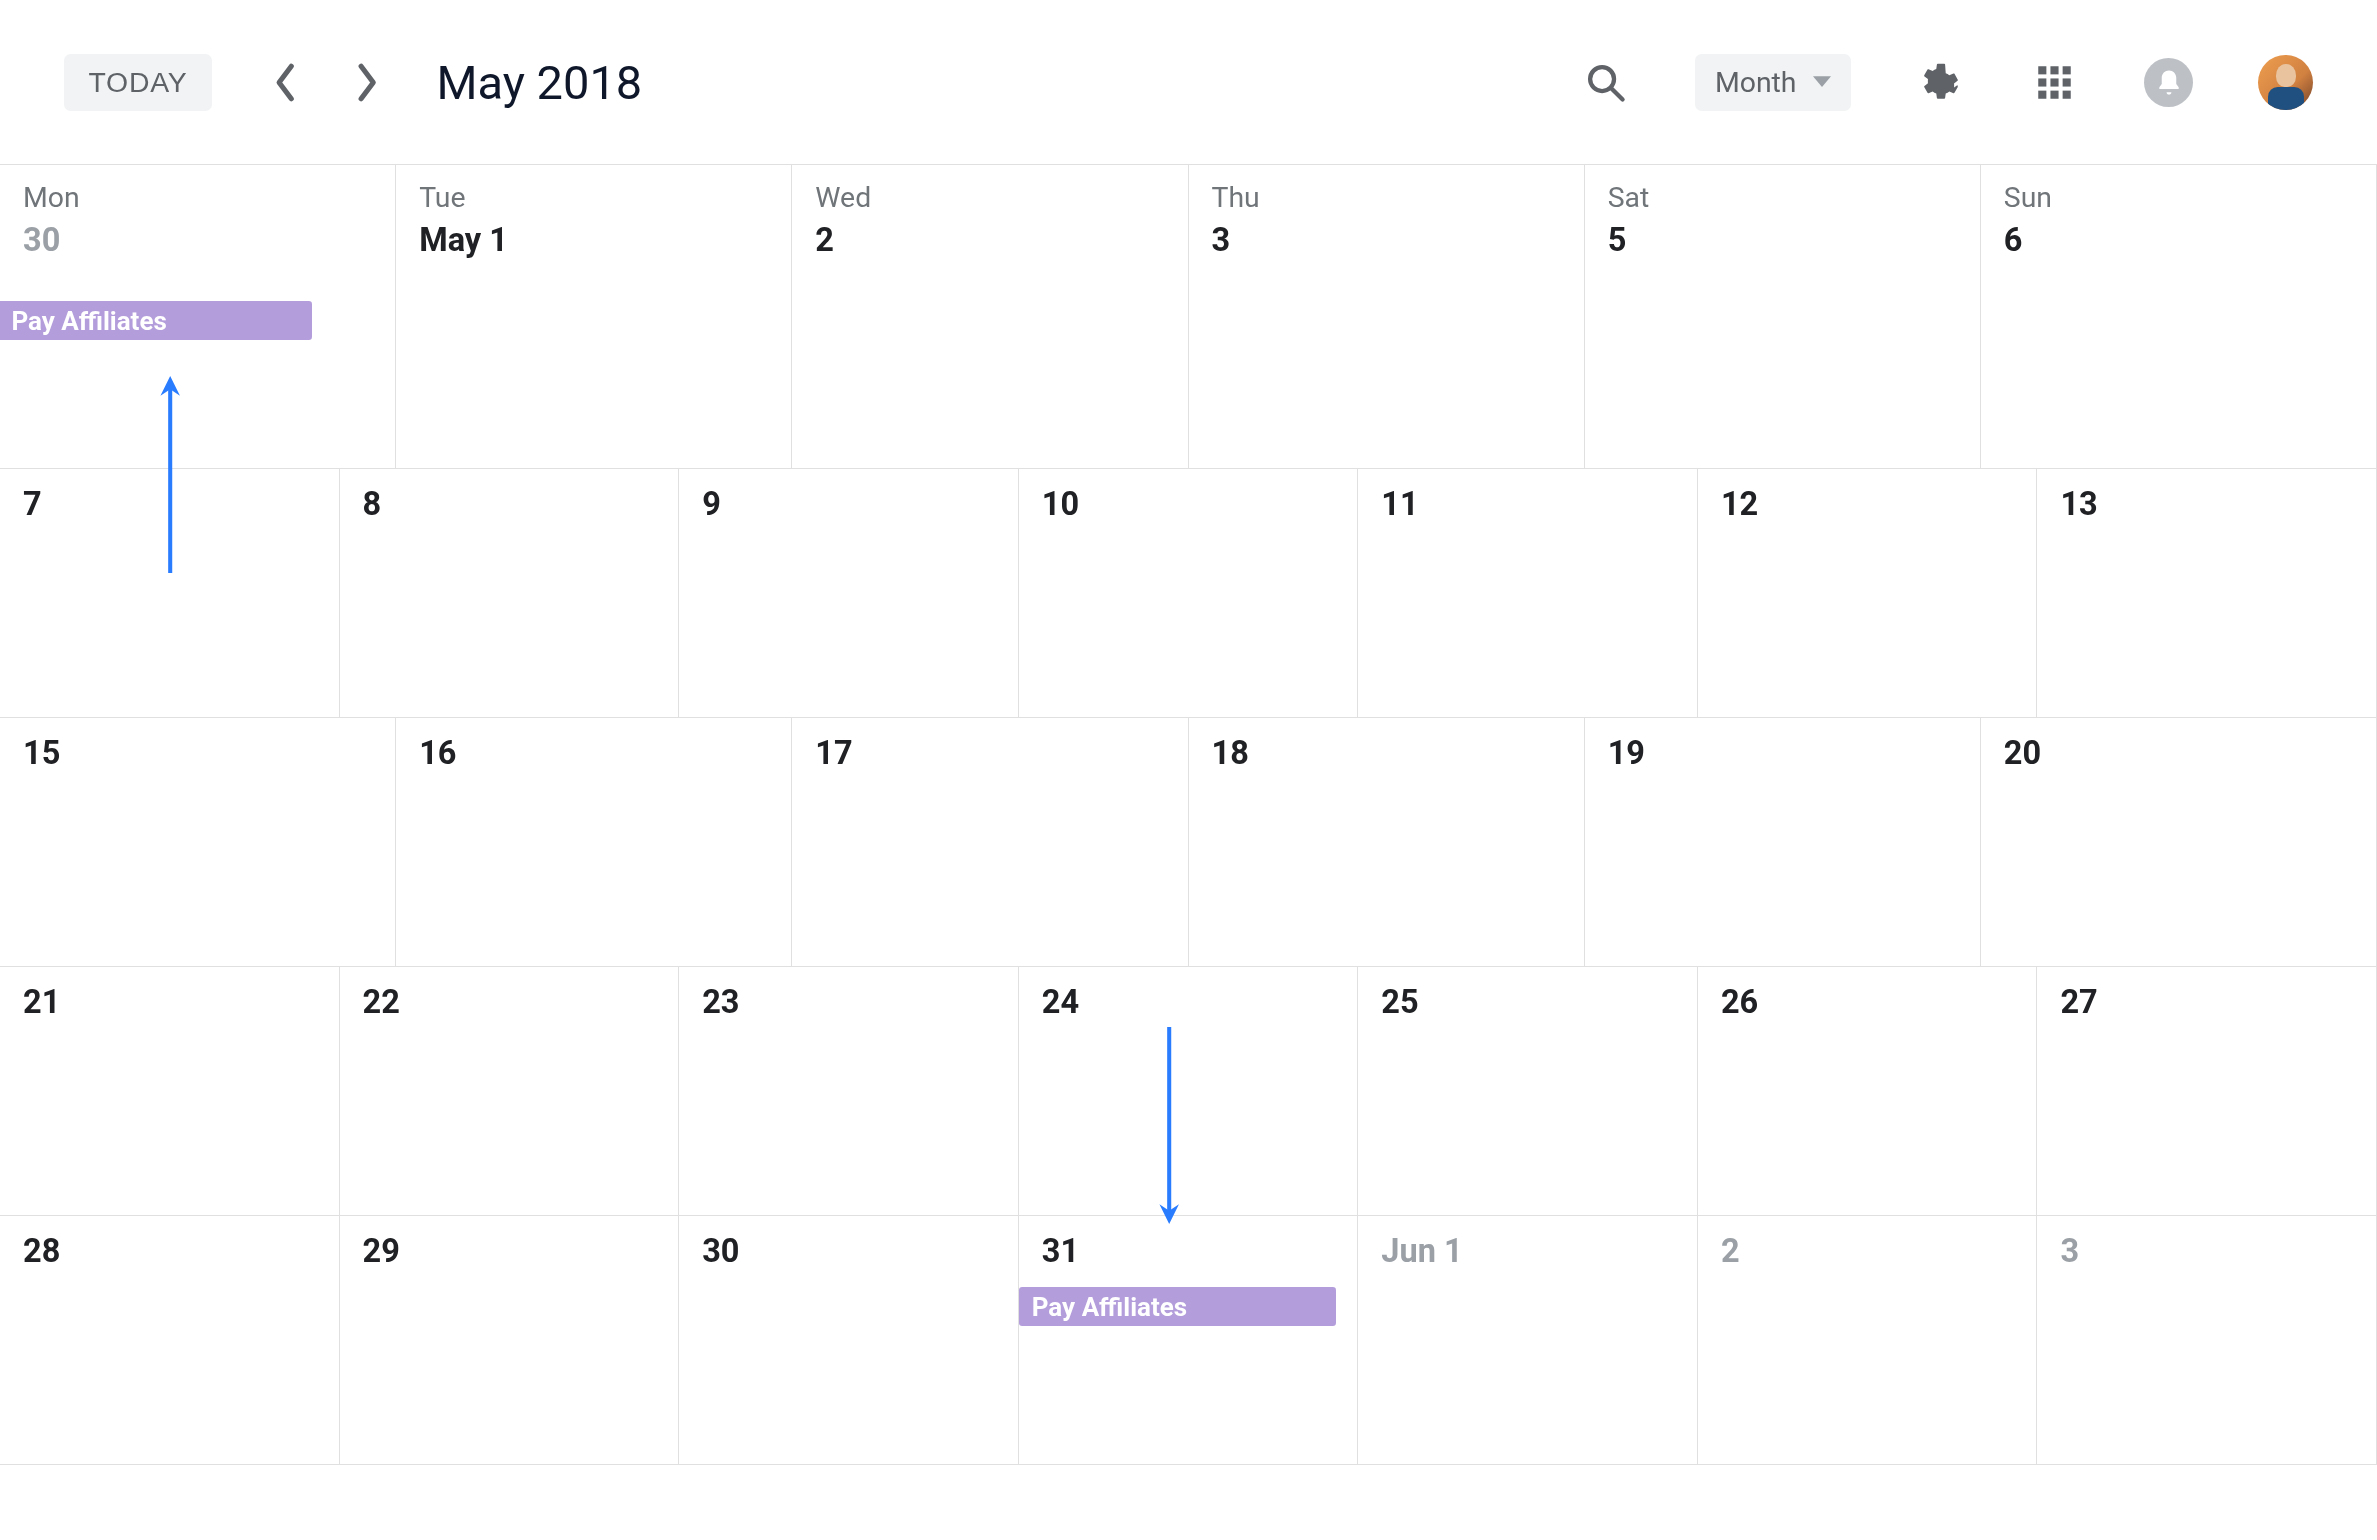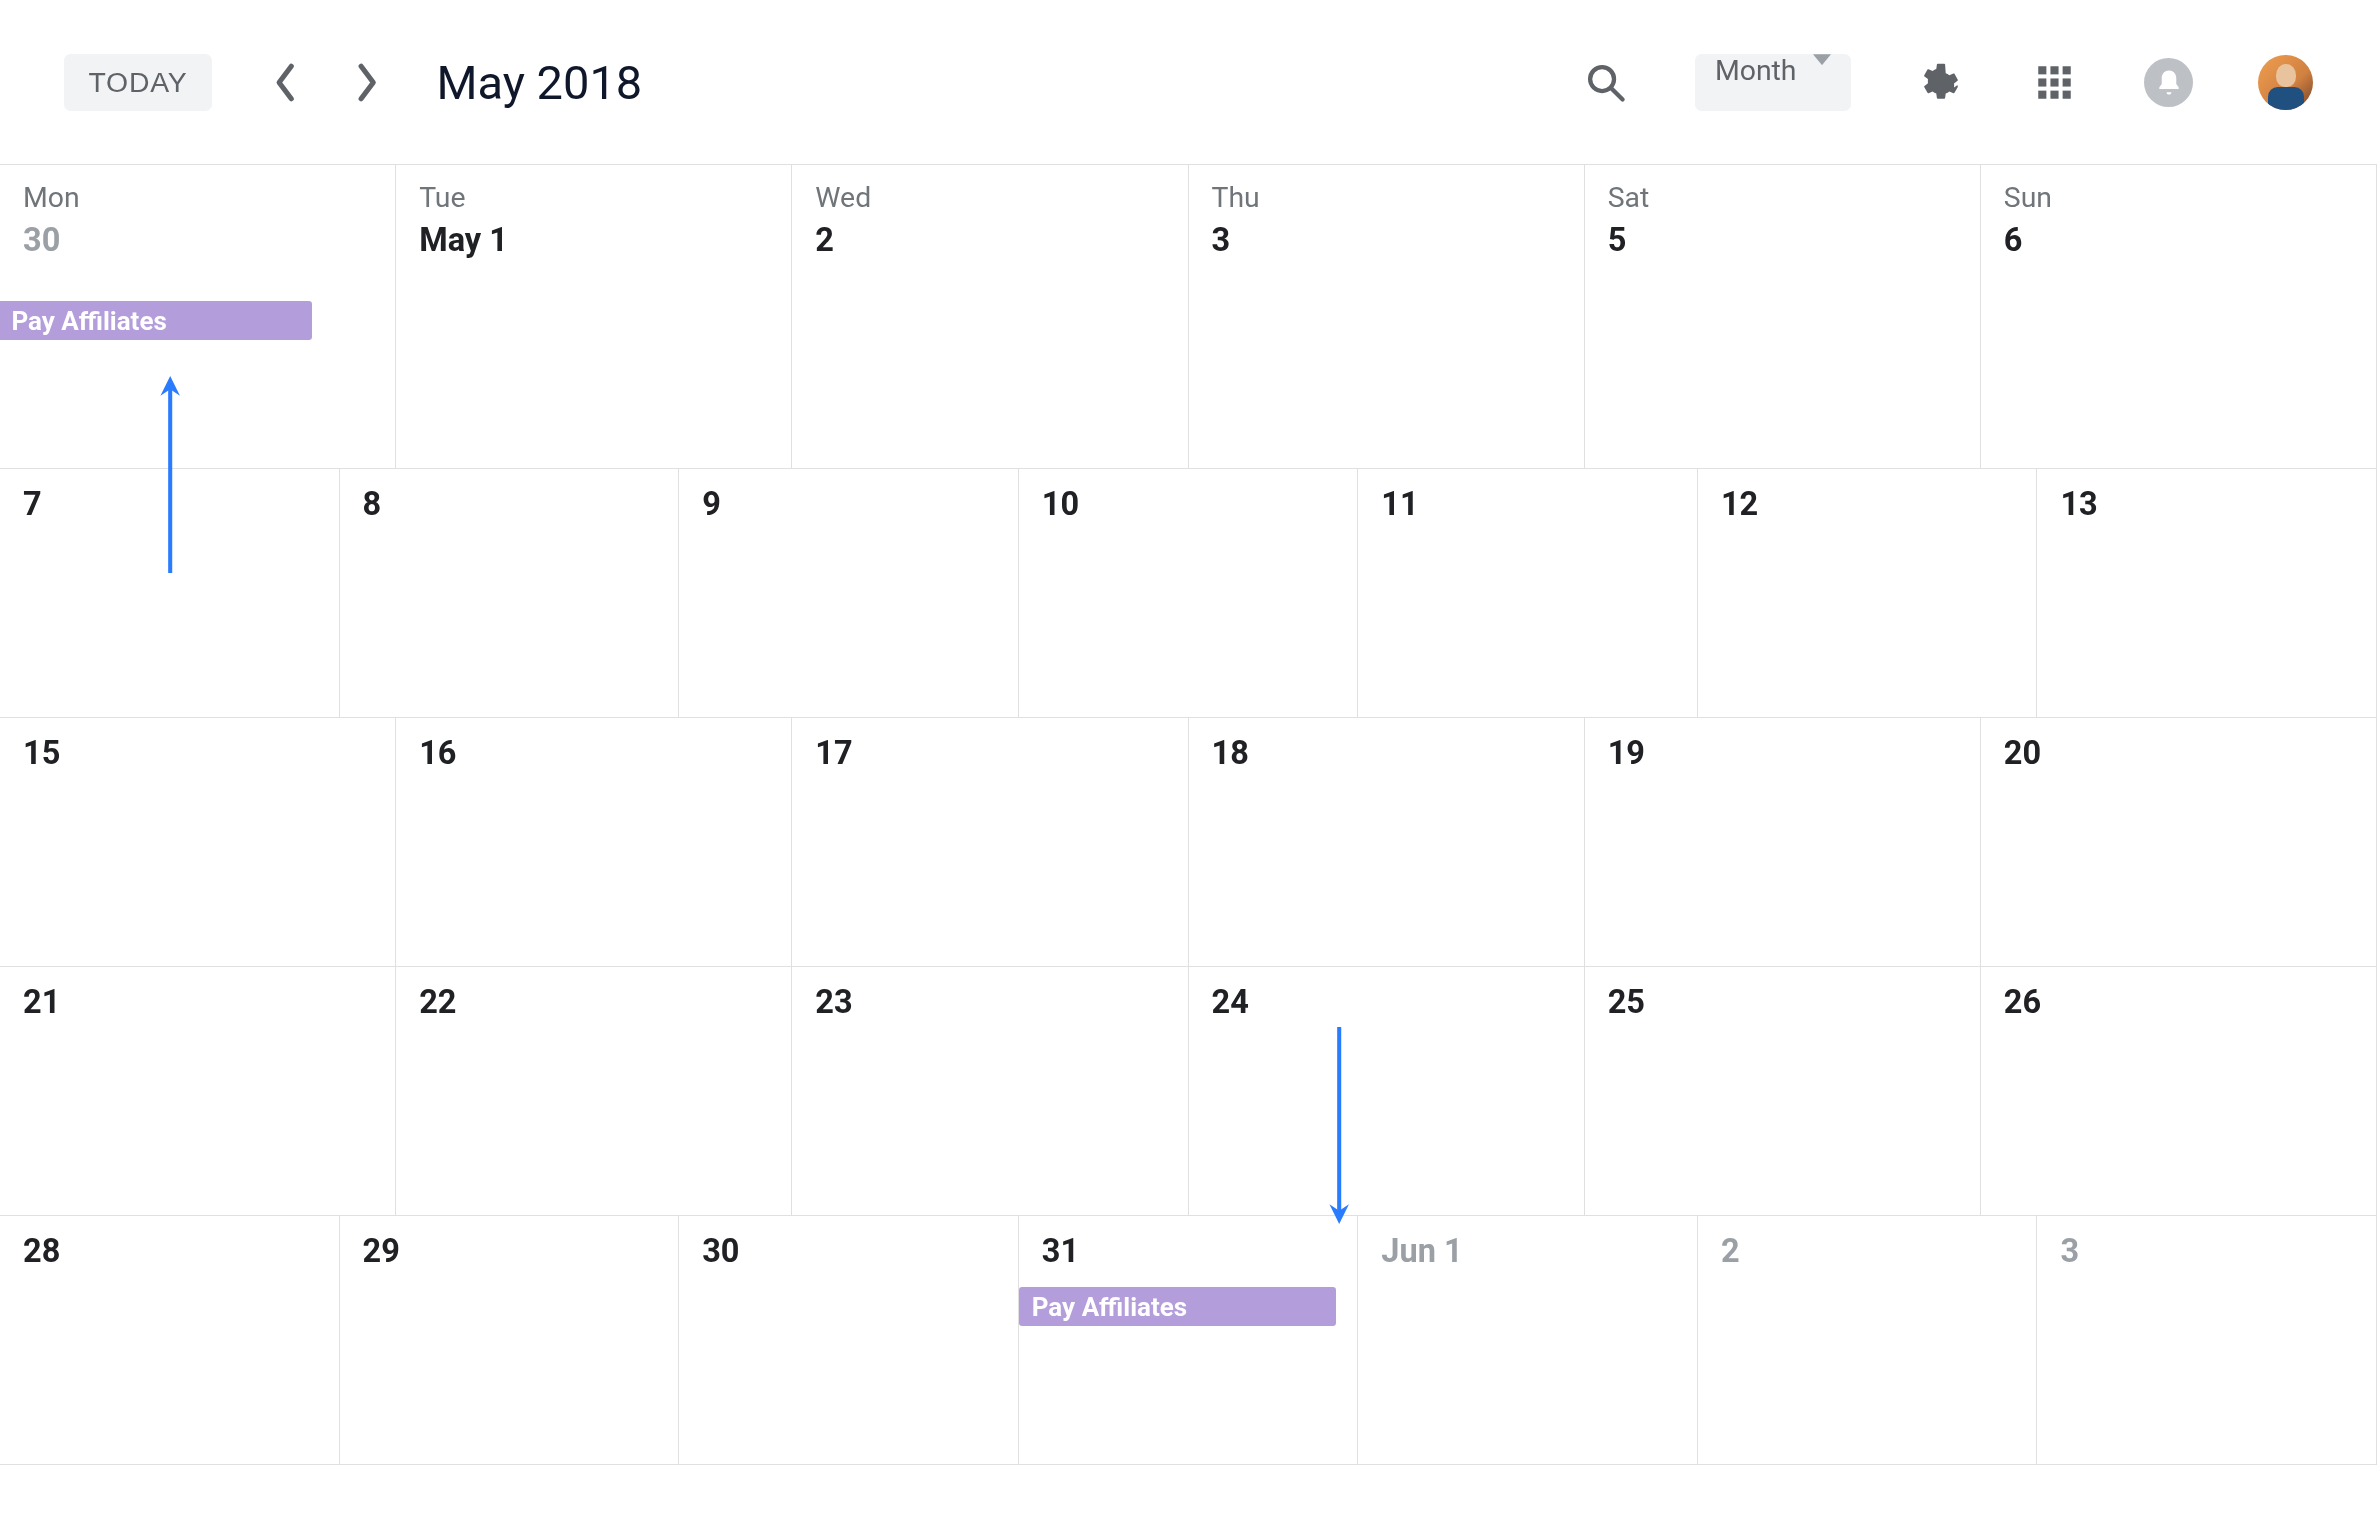--- a/index.html
+++ b/index.html
@@ -6,21 +6,21 @@
   html,body { margin:0; padding:0; height:100%; font-family: -apple-system, BlinkMacSystemFont, "Segoe UI", Roboto, Arial, sans-serif; color:#3c4043; background:#fff; }
   .app { width:2377px; height:1540px; background:#fff; }
   .header { width:100%; height:164px; display:flex; align-items:center; padding:0 64px; }
   .btn-today { background:#f1f3f4; border:none; border-radius:6.5px; height:57px; padding:0 24.4px; font-size:28.4px; font-weight:500; color:#5f6368; letter-spacing:0.8px; cursor:pointer; }
   .nav-arrows { display:flex; align-items:center; margin-left:49px; }
   .icon-btn { width:49px; height:49px; display:flex; align-items:center; justify-content:center; cursor:pointer; border-radius:50%; }
   .icon-btn svg { display:block; }
   .title { font-size:47px; font-weight:400; color:#0f172a; margin-left:45px; }
   .spacer { flex:1; }
   .right-actions { display:flex; align-items:center; gap:65px; }
-  .view-select { background:#f1f3f4; border-radius:6.5px; height:57px; display:flex; align-items:flex-start; padding:0 20.3px; gap:16.2px; font-size:28.4px; color:#5f6368; cursor:pointer; }
+  .view-select { background:#f1f3f4; border-radius:6.5px; height:57px; display:flex; align-items:center; padding:0 20.3px; gap:16.2px; font-size:28.4px; color:#5f6368; cursor:pointer; }
   .apps-icon { width:39px; height:39px; }
   .bell-icon { width:49px; height:49px; border-radius:50%; background:#bdc1c6; display:flex; align-items:center; justify-content:center; cursor:pointer; }
   .avatar { width:55px; height:55px; border-radius:50%; background:linear-gradient(135deg,#f0a050 0%, #d08040 60%, #704028 100%); cursor:pointer; position:relative; overflow:hidden; }
   .avatar:before{content:"";position:absolute;left:18px;top:9.7px;width:19.5px;height:23px;border-radius:50% 50% 45% 45%;background:#e8c39e;}
   .avatar:after{content:"";position:absolute;left:9.7px;top:32.5px;width:36px;height:23px;border-radius:9.7px 9.7px 0 0;background:#205080;}
   .grid { width:100%; border-top:1.6px solid #e0e0e0; }
   .row { display:flex; width:100%; }
   .cell { flex:1; border-right:1.6px solid #e0e0e0; border-bottom:1.6px solid #e0e0e0; padding:16.2px 23px; position:relative; min-height:249px; cursor:pointer;}
   .cell:first-child { border-left:none; }
   .row.header-row .cell { min-height:304px; }
@@ -187,20 +187,23 @@
           <line x1="15" y1="0" x2="15" y2="232" stroke="#2a7cff" stroke-width="5"></line>
           <path d="M15 242 L3 218 L15 226 L27 218 Z" fill="#2a7cff"></path>
         </svg>
       </div>
       <div class="cell">
           <div class="day-num">25</div>
         </div>
       <div class="cell">
           <div class="day-num">26</div>
         </div>
+      <div class="cell">
+          <div class="day-num">27</div>
+        </div>
     </div>
 
     <div class="row">
       <div class="cell">
           <div class="day-num">28</div>
         </div>
       <div class="cell">
           <div class="day-num">29</div>
         </div>
       <div class="cell">

